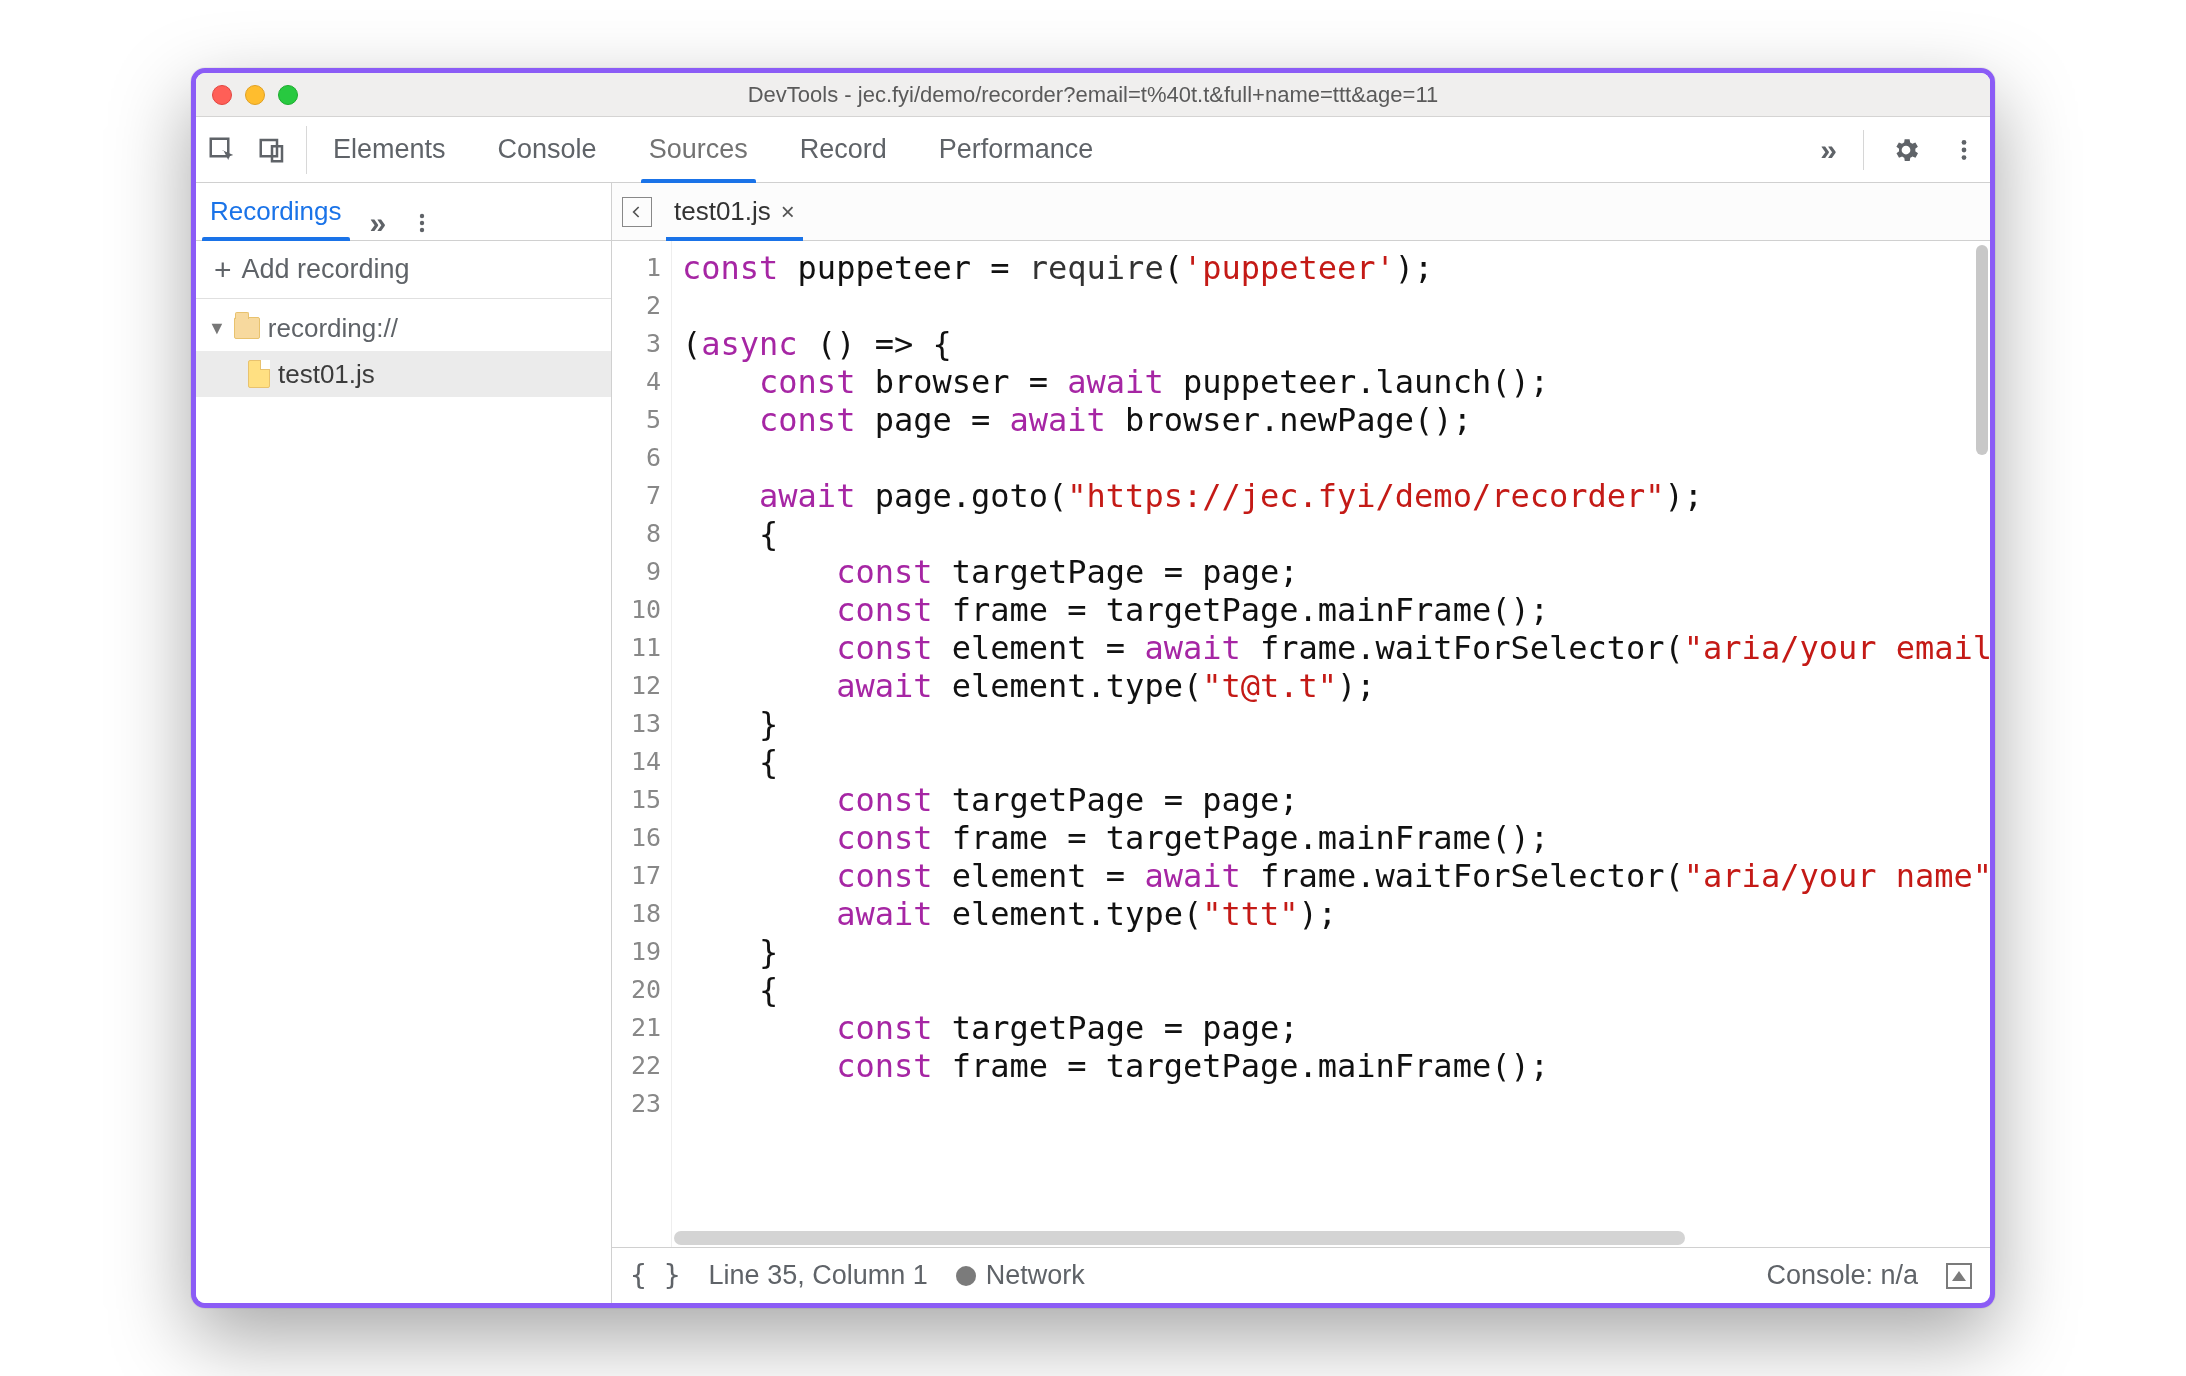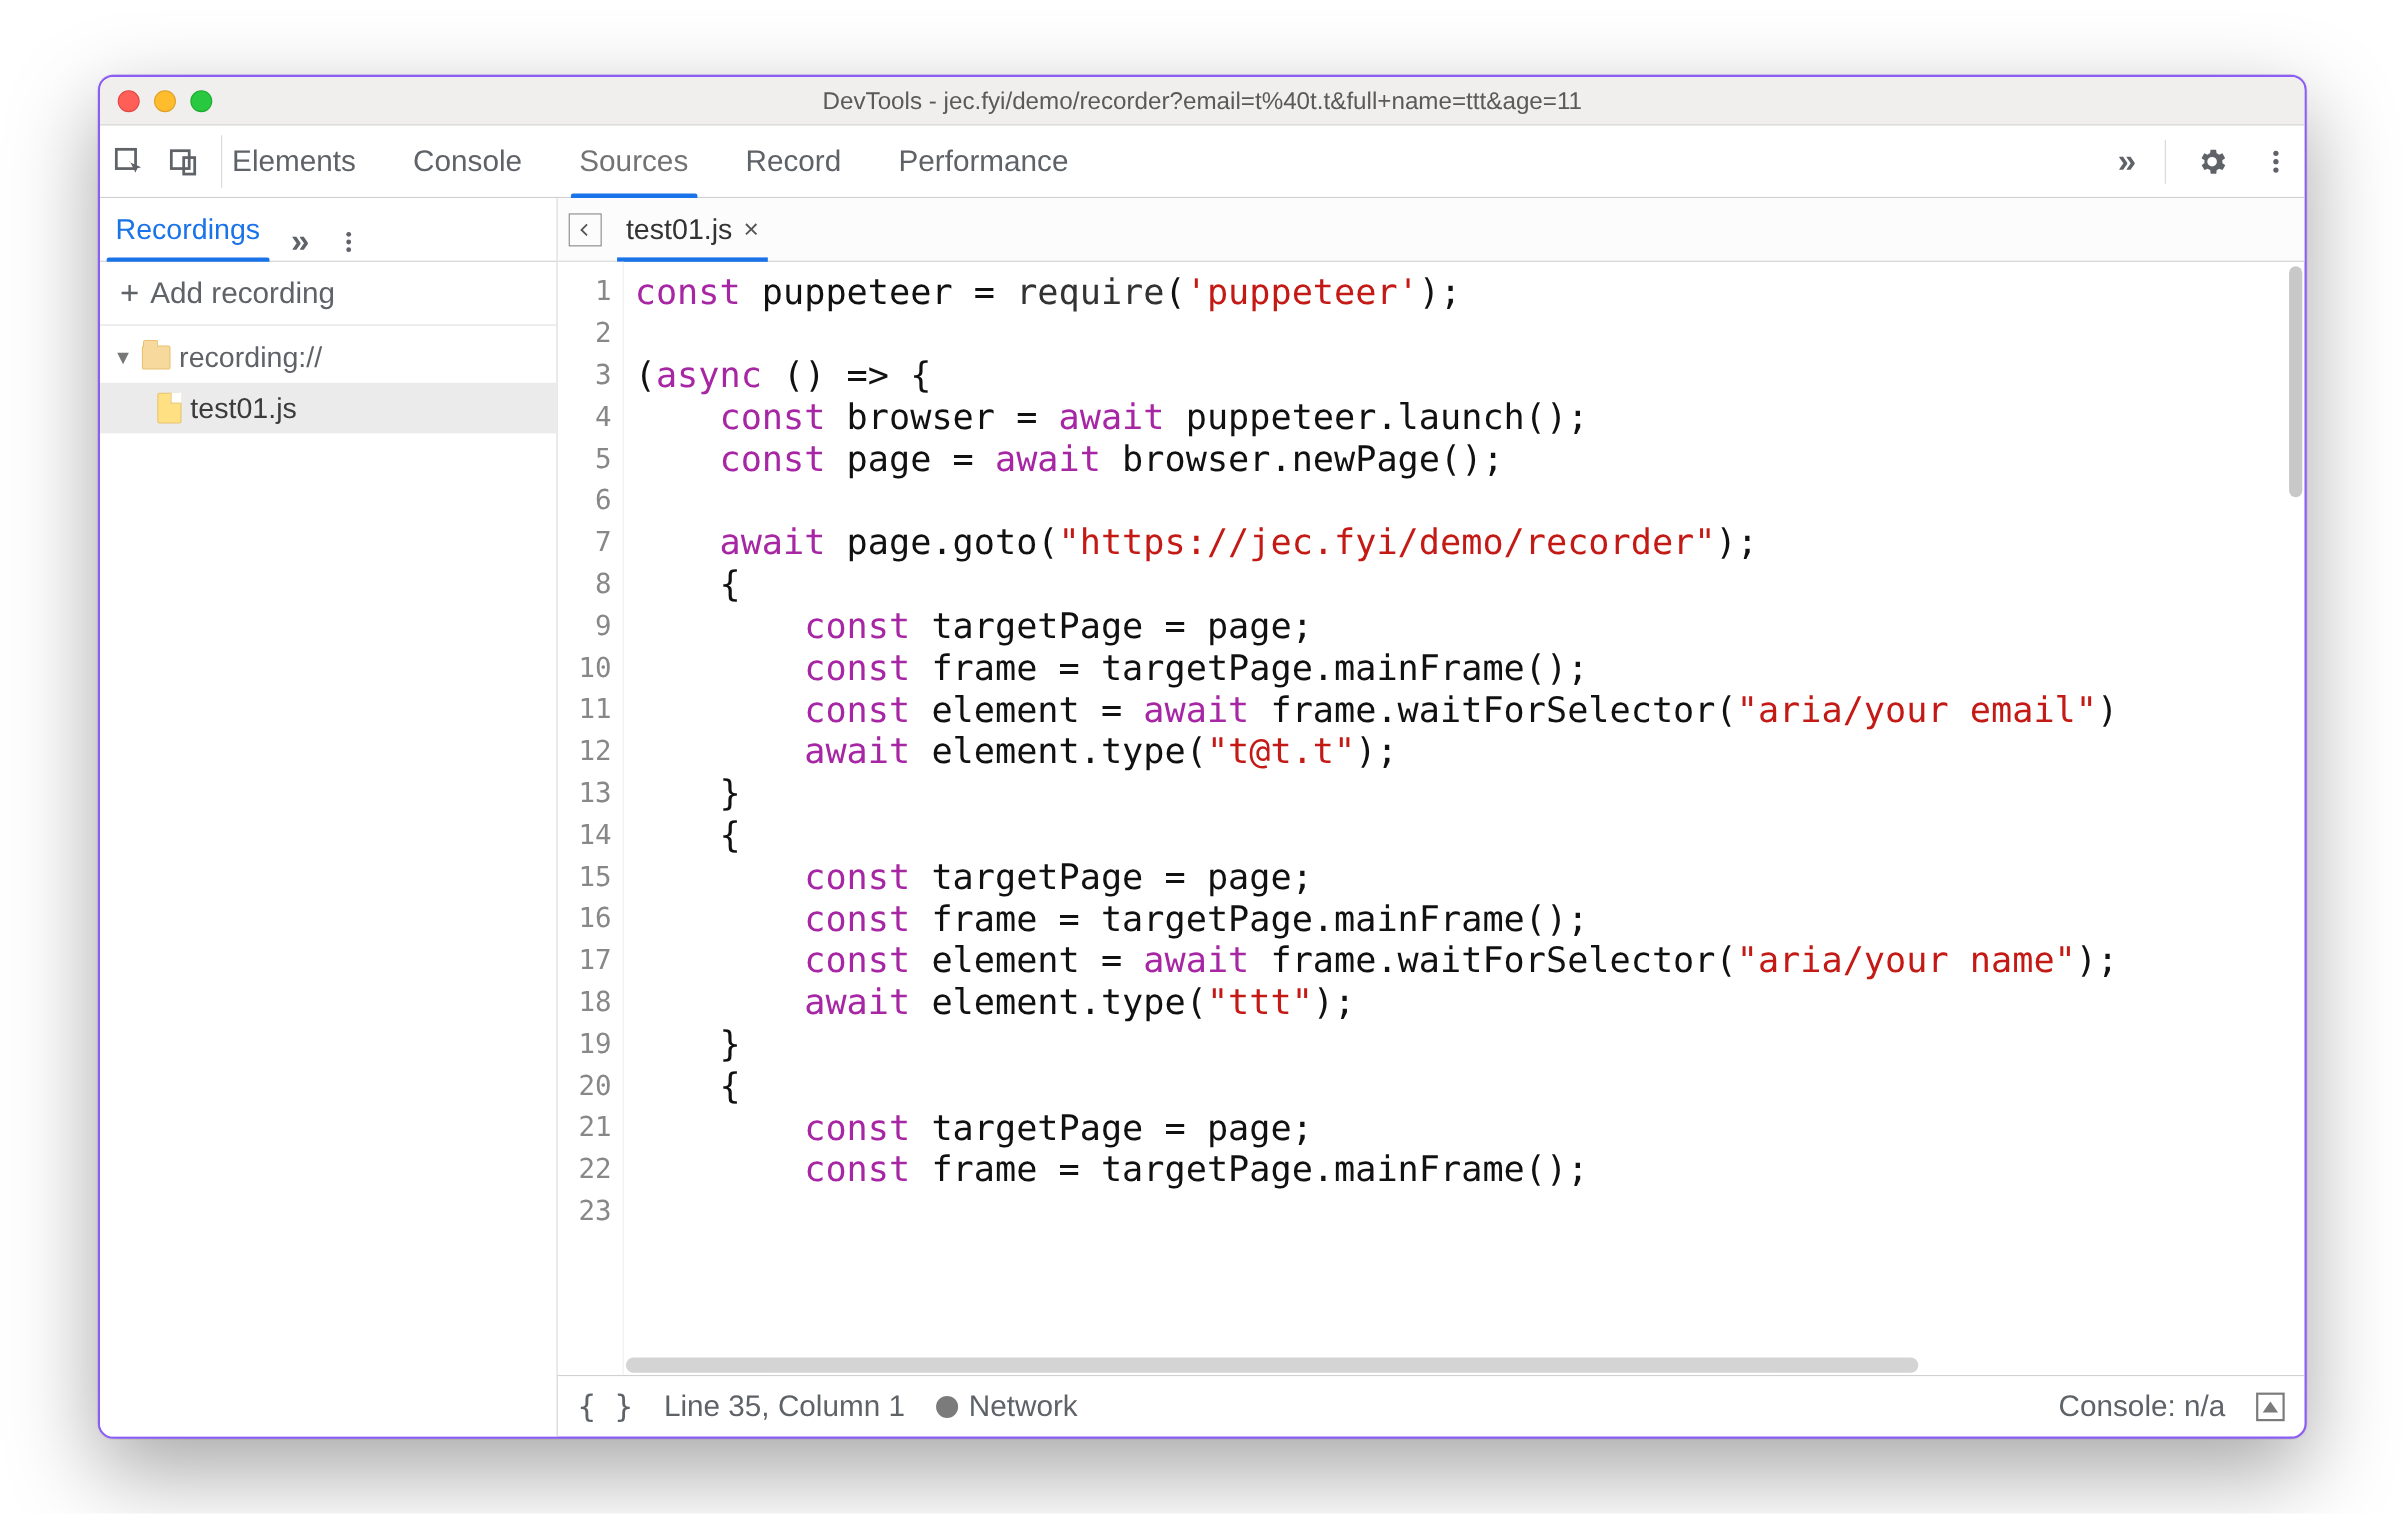--- a/index.html
+++ b/index.html
@@ -3,23 +3,23 @@
 <meta charset="utf-8">
 <style>
 * { box-sizing: border-box; margin: 0; padding: 0; }
 body {
   font-family: -apple-system, "Helvetica Neue", Arial, sans-serif;
   background: #fff;
   width: 2186px; height: 1376px;
   display: flex; align-items: center; justify-content: center;
 }
 .window {
-  width: 2008px; height: 1240px;
+  width: 1804px; height: 1240px;
   background: #fff;
-  border: 2px solid #8b5cf6;
+  border: 5px solid #8b5cf6;
   border-radius: 14px;
   box-shadow: 0 30px 80px rgba(0,0,0,.35), 0 0 0 1px rgba(0,0,0,.05);
   display: flex; flex-direction: column;
   overflow: hidden;
 }
 .titlebar {
   height: 44px; background: #f0efee;
   border-bottom: 1px solid #d5d4d3;
   display: flex; align-items: center;
   position: relative;
@@ -33,21 +33,21 @@
 .title { position: absolute; left: 0; right: 0; text-align: center; font-size: 22px; color: #5a5a5a; }
 
 .toolbar {
   height: 66px; border-bottom: 1px solid #d0d0d0;
   display: flex; align-items: center;
   padding: 0 10px;
   flex-shrink: 0;
   background: #fff;
 }
 .tb-left { display: flex; align-items: center; gap: 18px; padding-right: 18px; border-right: 1px solid #d8d8d8; height: 48px; }
-.tabs { display: flex; align-items: stretch; height: 100%; margin-left: 3px; gap: 40px; }
+.tabs { display: flex; align-items: stretch; height: 100%; margin-left: 20px; gap: 40px; }
 .tab { display: flex; align-items: center; font-size: 27px; color: #5f6368; padding: 0 6px; cursor: pointer; position: relative; }
 .tab.active { color: #737373; }
 .tab.active::after { content: ""; position: absolute; left: -2px; right: -2px; bottom: -1px; height: 4px; background: #1a73e8; border-radius: 2px 2px 0 0; }
 .tb-right { margin-left: auto; display: flex; align-items: center; gap: 26px; }
 .chevrons { font-size: 30px; color: #5f6368; cursor: pointer; font-weight: 600; }
 .icon-btn { width: 32px; height: 32px; display: flex; align-items: center; justify-content: center; color: #5f6368; cursor: pointer; }
 .vdiv { width: 1px; height: 40px; background: #d6d6d6; }
 
 .body { flex: 1; display: flex; min-height: 0; }
 

